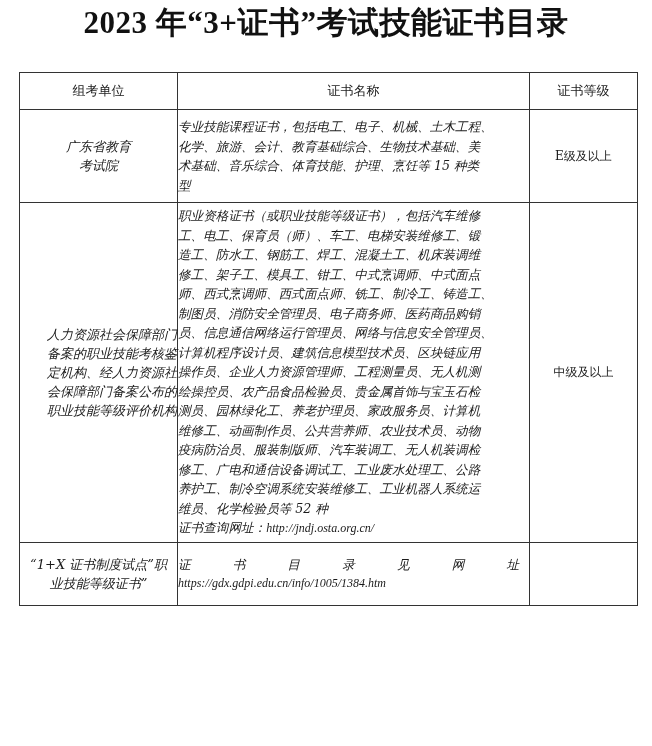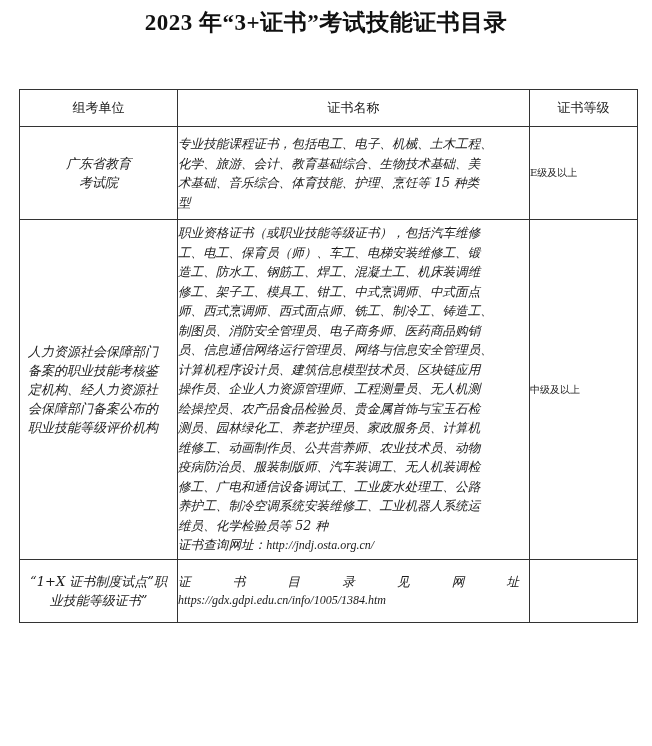--- a/index.html
+++ b/index.html
@@ -1,28 +1,28 @@
 <!DOCTYPE html>
 <html><head>
 <meta charset="utf-8">
 <style>
   html, body { margin: 0; padding: 0; background: #ffffff; }
   body { width: 652px; height: 746px; position: relative; overflow: hidden;
          font-family: "DejaVu Serif", "Liberation Serif", serif; color: #1a1a1a; }
   .title { position: absolute; top: 4px; left: 0; width: 652px; text-align: center;
-           font-family: "Liberation Serif", "DejaVu Serif", serif; font-size: 23px;
+           font-family: "Liberation Serif", "DejaVu Serif", serif; font-size: 31px;
            font-weight: bold; letter-spacing: 0.5px; color: #111; line-height: 38px; }
-  table.catalog { position: absolute; top: 89px; left: 19px; width: 618px;
+  table.catalog { position: absolute; top: 72px; left: 19px; width: 618px;
                   border-collapse: collapse; table-layout: fixed; }
   table.catalog td, table.catalog th { border: 1px solid #333; padding: 0; vertical-align: middle; }
   th { font-weight: normal; font-size: 13px; text-align: center; height: 36px;
        font-family: "DejaVu Sans", sans-serif; }
   td.unit { text-align: center; font-size: 13px; line-height: 19px; padding: 0 6px; }
   td.names { font-size: 12.6px; line-height: 19.5px; padding: 4px 8px 4px 9px; text-align: justify; }
-  td.level { font-size: 10px; }
+  td.level { text-align: center; font-size: 12px; }
   .line { display: block; white-space: nowrap; font-style: italic; }
   .spread { display: flex; justify-content: space-between; }
   .url { font-family: "Liberation Serif", serif; font-size: 12px; }
 </style>
 </head>
 <body>
 
 <div class="title">2023 年“3+证书”考试技能证书目录</div>
 
 <table class="catalog">
@@ -49,21 +49,21 @@
         <span class="line">专业技能课程证书，包括电工、电子、机械、土木工程、</span>
         <span class="line">化学、旅游、会计、教育基础综合、生物技术基础、美</span>
         <span class="line">术基础、音乐综合、体育技能、护理、烹饪等 15 种类</span>
         <span class="line">型</span>
       </td>
       <td class="level">E级及以上</td>
     </tr>
 
 
     <tr style="height:340px">
-      <td class="unit" style="text-align:left;padding-left:8px;">
+      <td class="unit" style="text-align:right;padding-left:8px;">
         <span class="line">人力资源社会保障部门</span>
         <span class="line">备案的职业技能考核鉴</span>
         <span class="line">定机构、经人力资源社</span>
         <span class="line">会保障部门备案公布的</span>
         <span class="line">职业技能等级评价机构</span>
       </td>
       <td class="names">
         <span class="line">职业资格证书（或职业技能等级证书），包括汽车维修</span>
         <span class="line">工、电工、保育员（师）、车工、电梯安装维修工、锻</span>
         <span class="line">造工、防水工、钢筋工、焊工、混凝土工、机床装调维</span>

